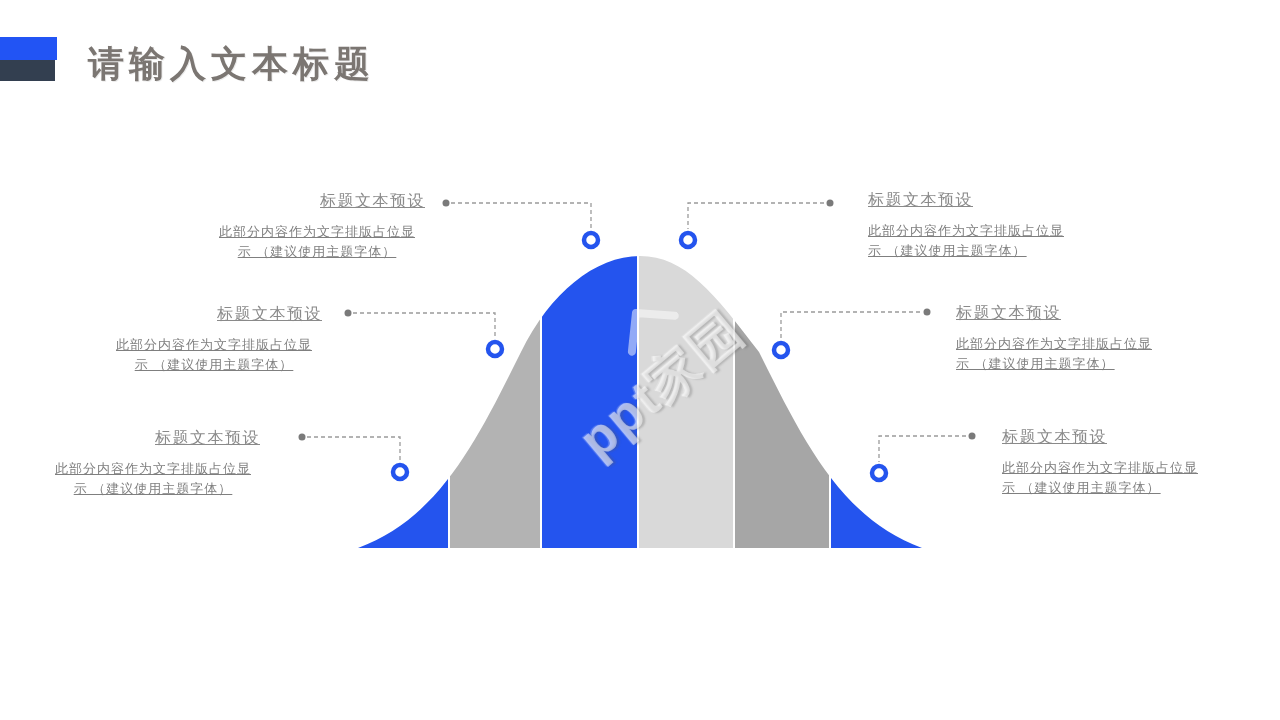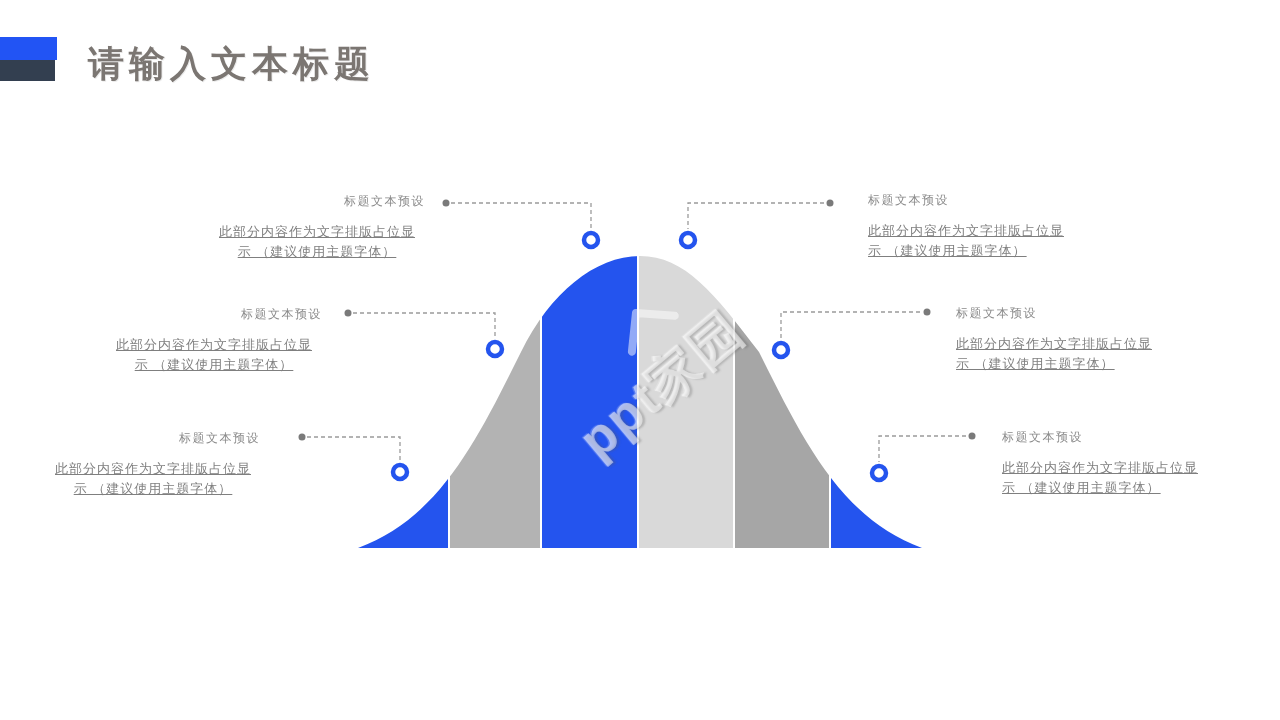--- a/index.html
+++ b/index.html
@@ -19,22 +19,22 @@
     white-space:nowrap;
   }
   
   .diagram-svg{position:absolute;left:0;top:0;}
   .leader{fill:none;stroke:var(--leader-gray);stroke-width:1.3;stroke-dasharray:4 3;}
   .dot{fill:var(--dot-gray);}
   .ring{fill:#ffffff;stroke:var(--accent-blue);stroke-width:4.5;}
   
   .callout{position:absolute;}
   .c-title{
-    font-size:12px;letter-spacing:1.5px;line-height:24px;
-    color:var(--title-gray);white-space:nowrap;
+    font-size:16px;letter-spacing:1.5px;line-height:24px;
+    color:var(--title-gray);white-space:nowrap;text-decoration:underline;
   }
   .c-body{
     margin-top:9px;font-size:13px;letter-spacing:1px;line-height:20px;
     color:var(--body-gray);
     text-decoration:underline;
   }
   .c-body div{white-space:nowrap;}
   .callout.left .c-title{text-align:right;padding-right:6px;}
   .callout.left .c-body{text-align:center;}
   .callout.right .c-title{text-align:left;}

